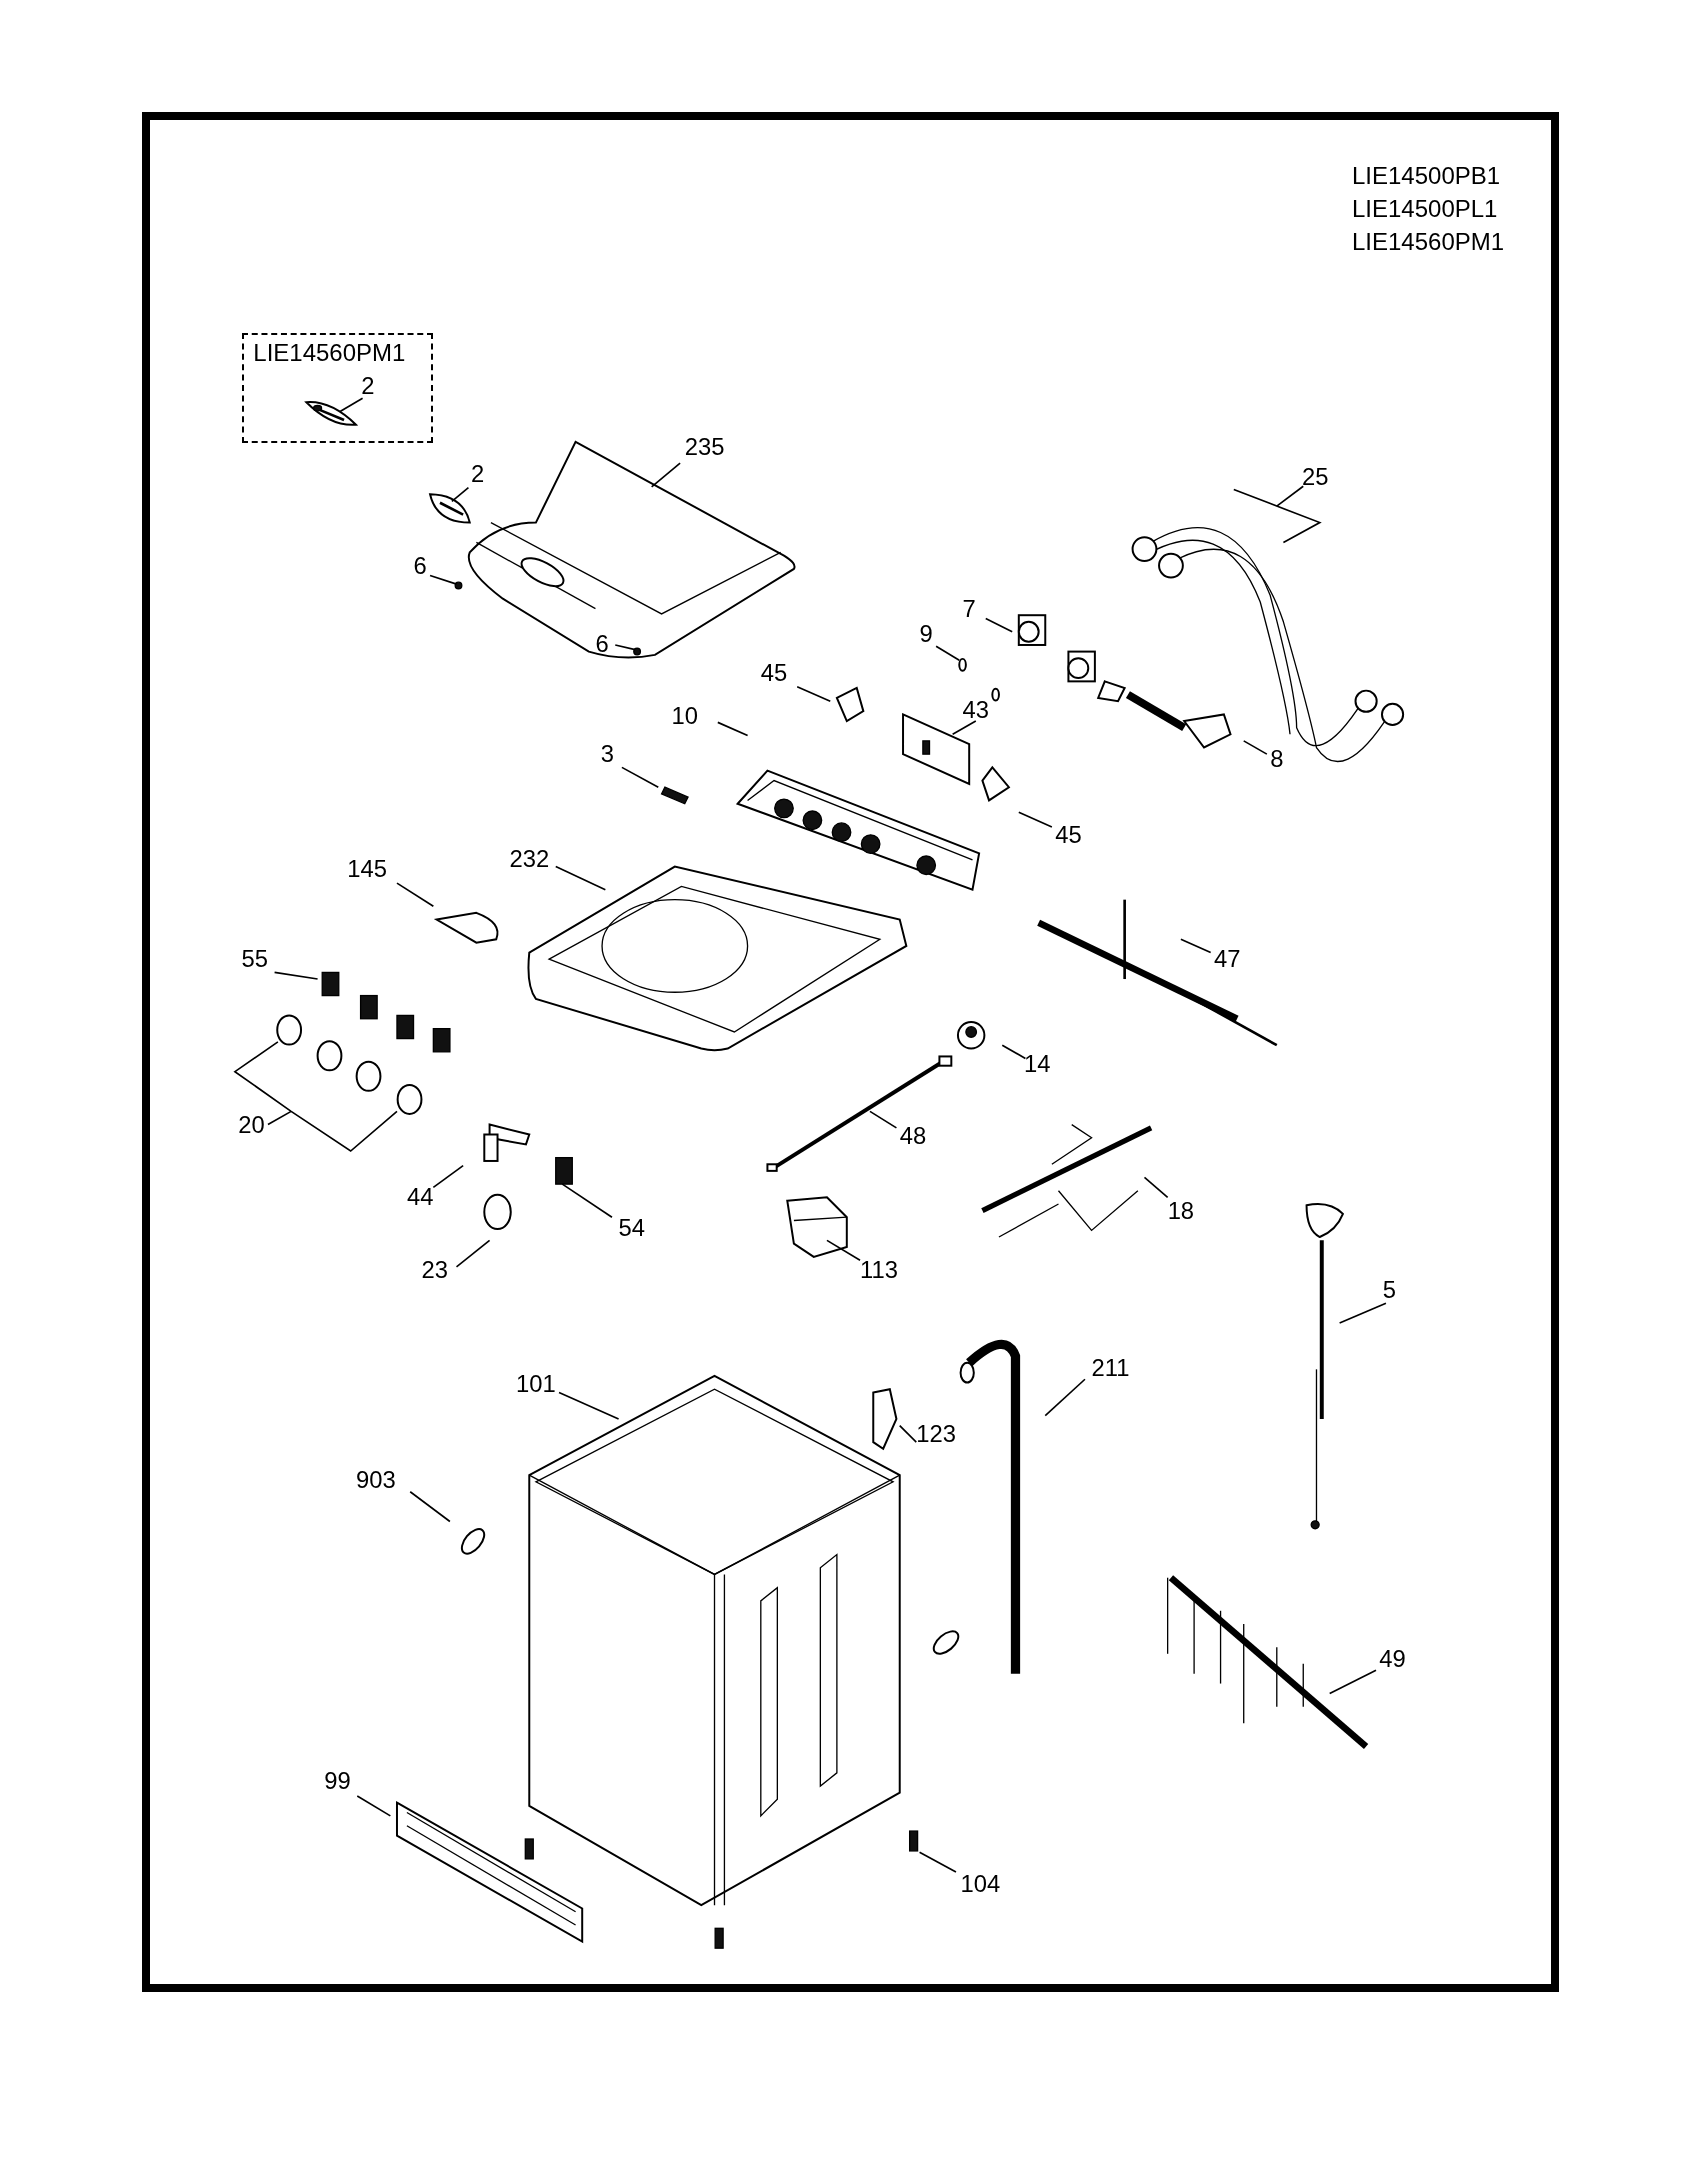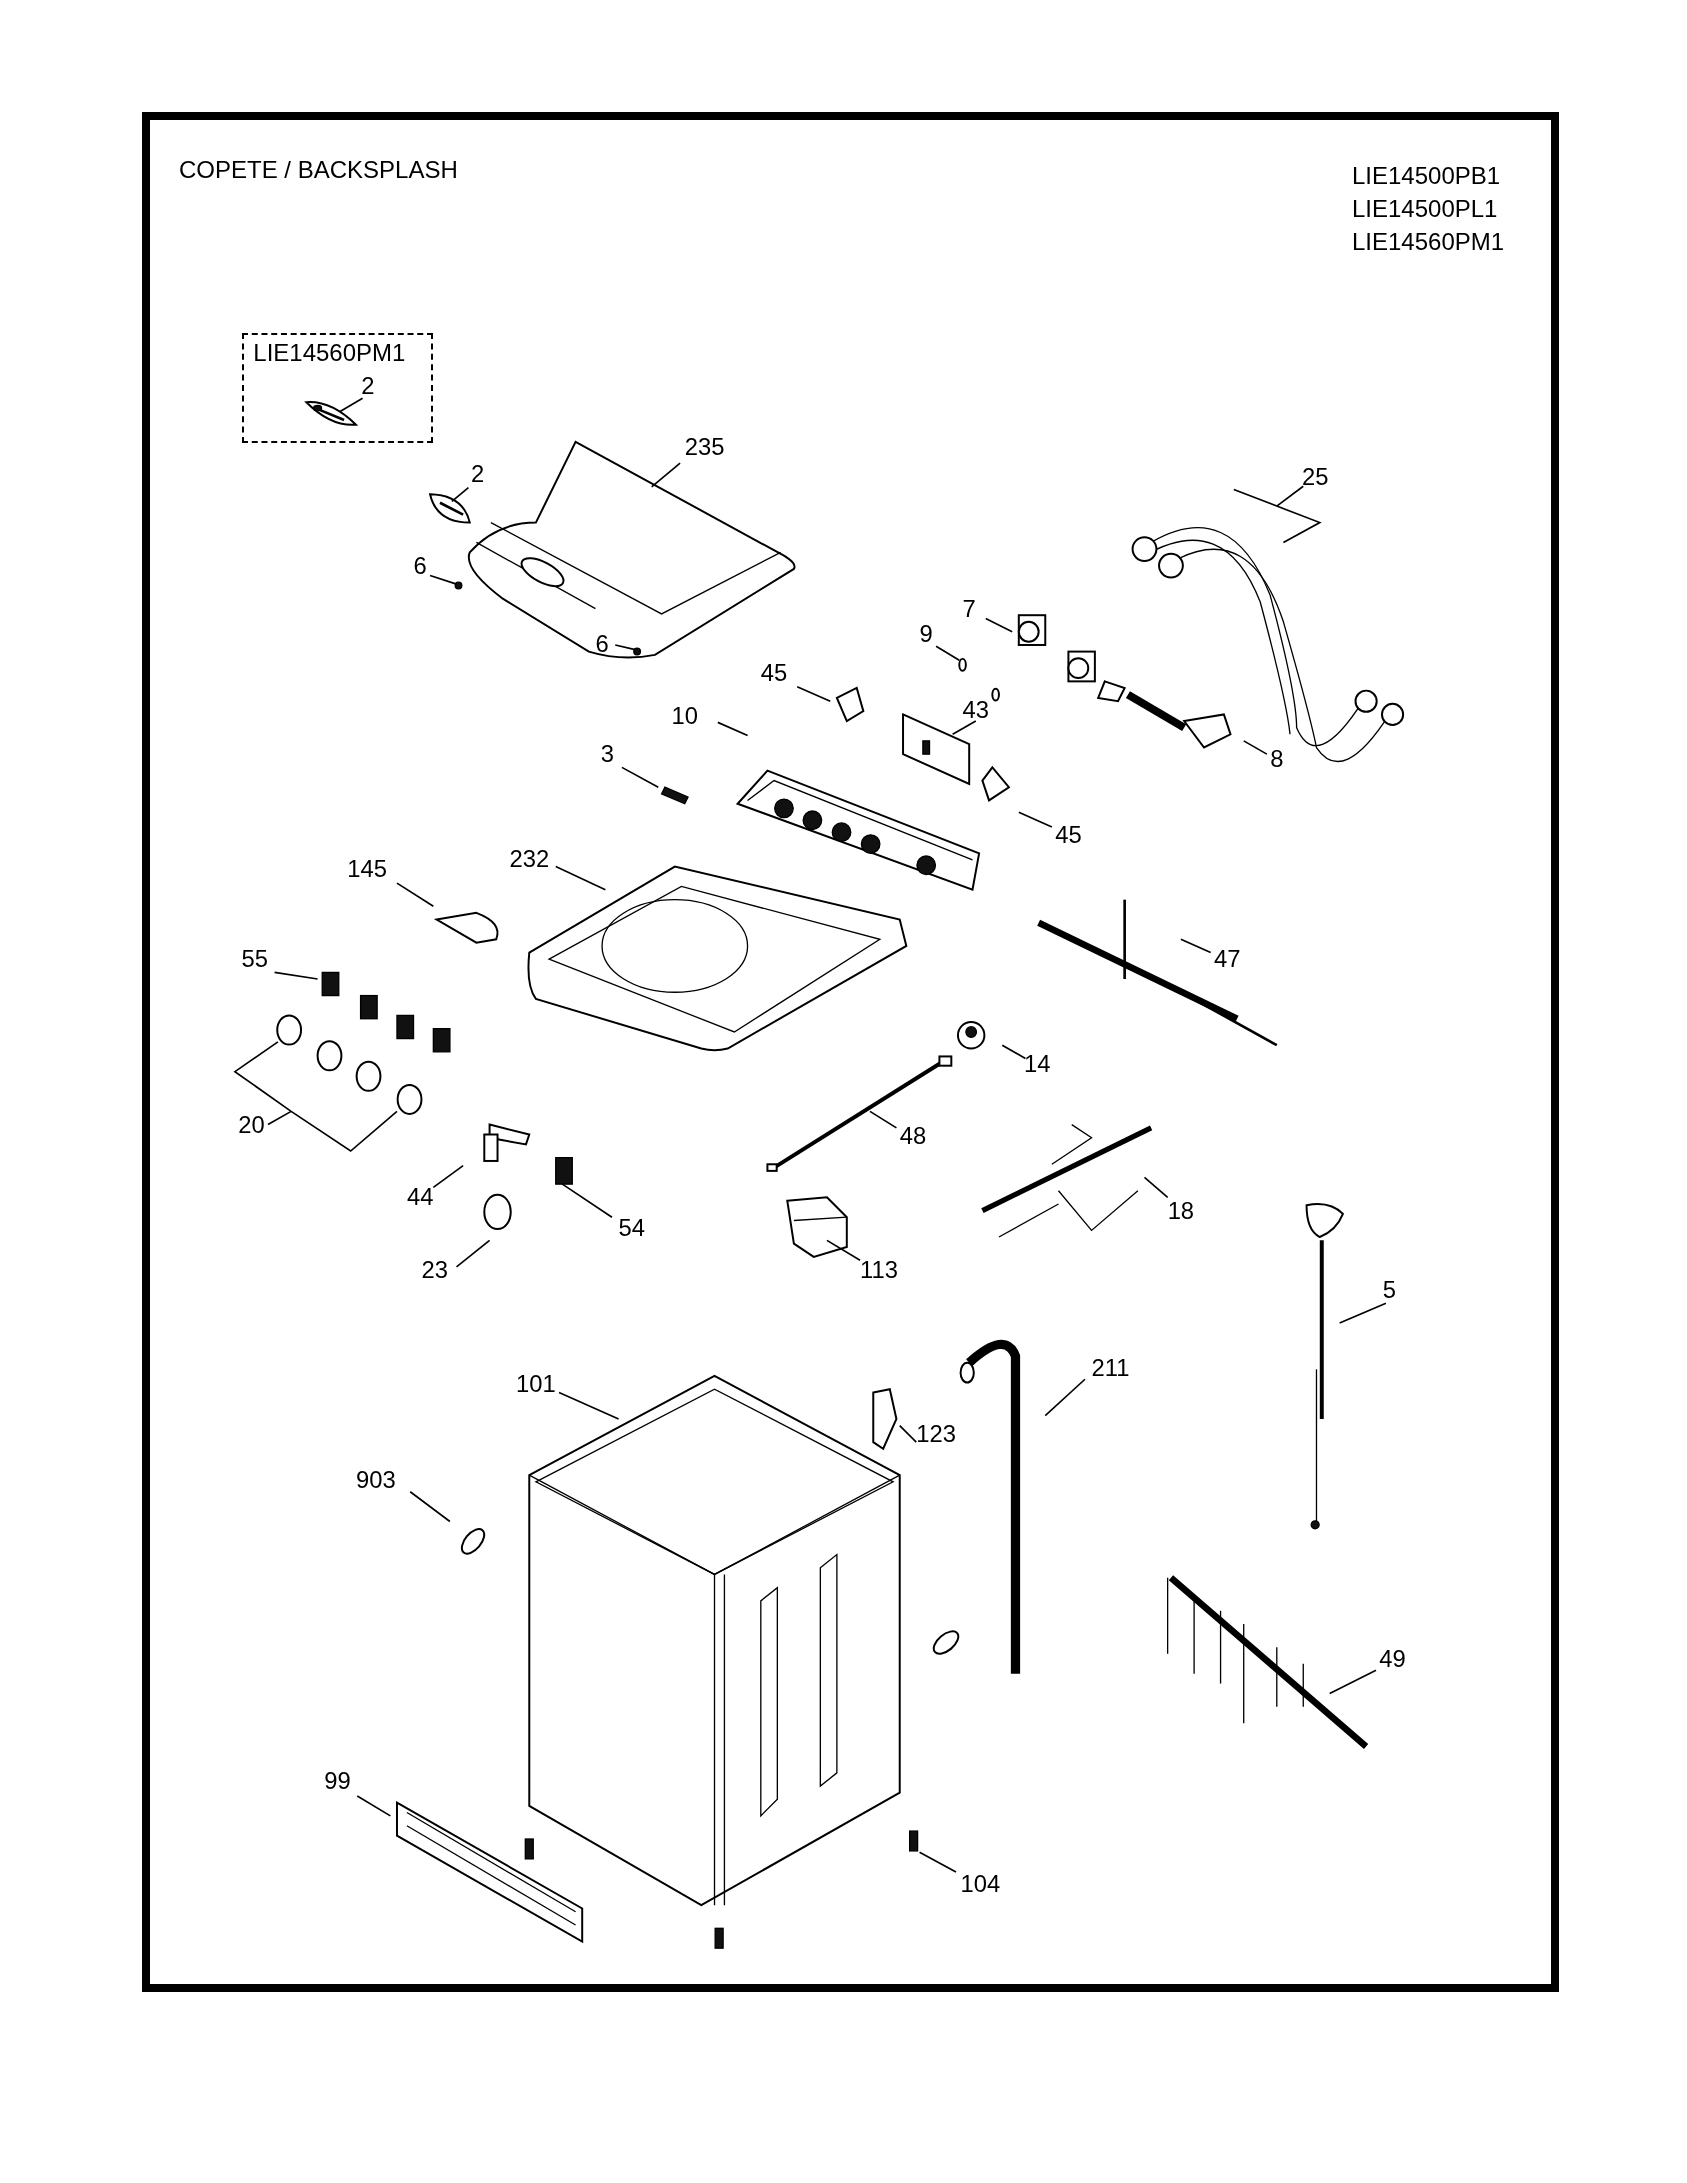--- a/index.html
+++ b/index.html
@@ -19,21 +19,20 @@
   .part-dark { fill: #111; stroke: #000; stroke-width: 2; }
   .leader { stroke: #000; stroke-width: 2.5; fill: none; }
   .thin { stroke: #000; stroke-width: 2; fill: none; }
 </style>
 </head>
 <body>
 
 <div class="frame"></div>
 
 <div class="title">
-  <div>COPETE / BACKSPLASH</div>
 </div>
 
 <div class="models">
   <div>LIE14500PB1</div>
   <div>LIE14500PL1</div>
   <div>LIE14560PM1</div>
 </div>
 
 <div class="inset">
   <div class="inset-label">LIE14560PM1</div>

